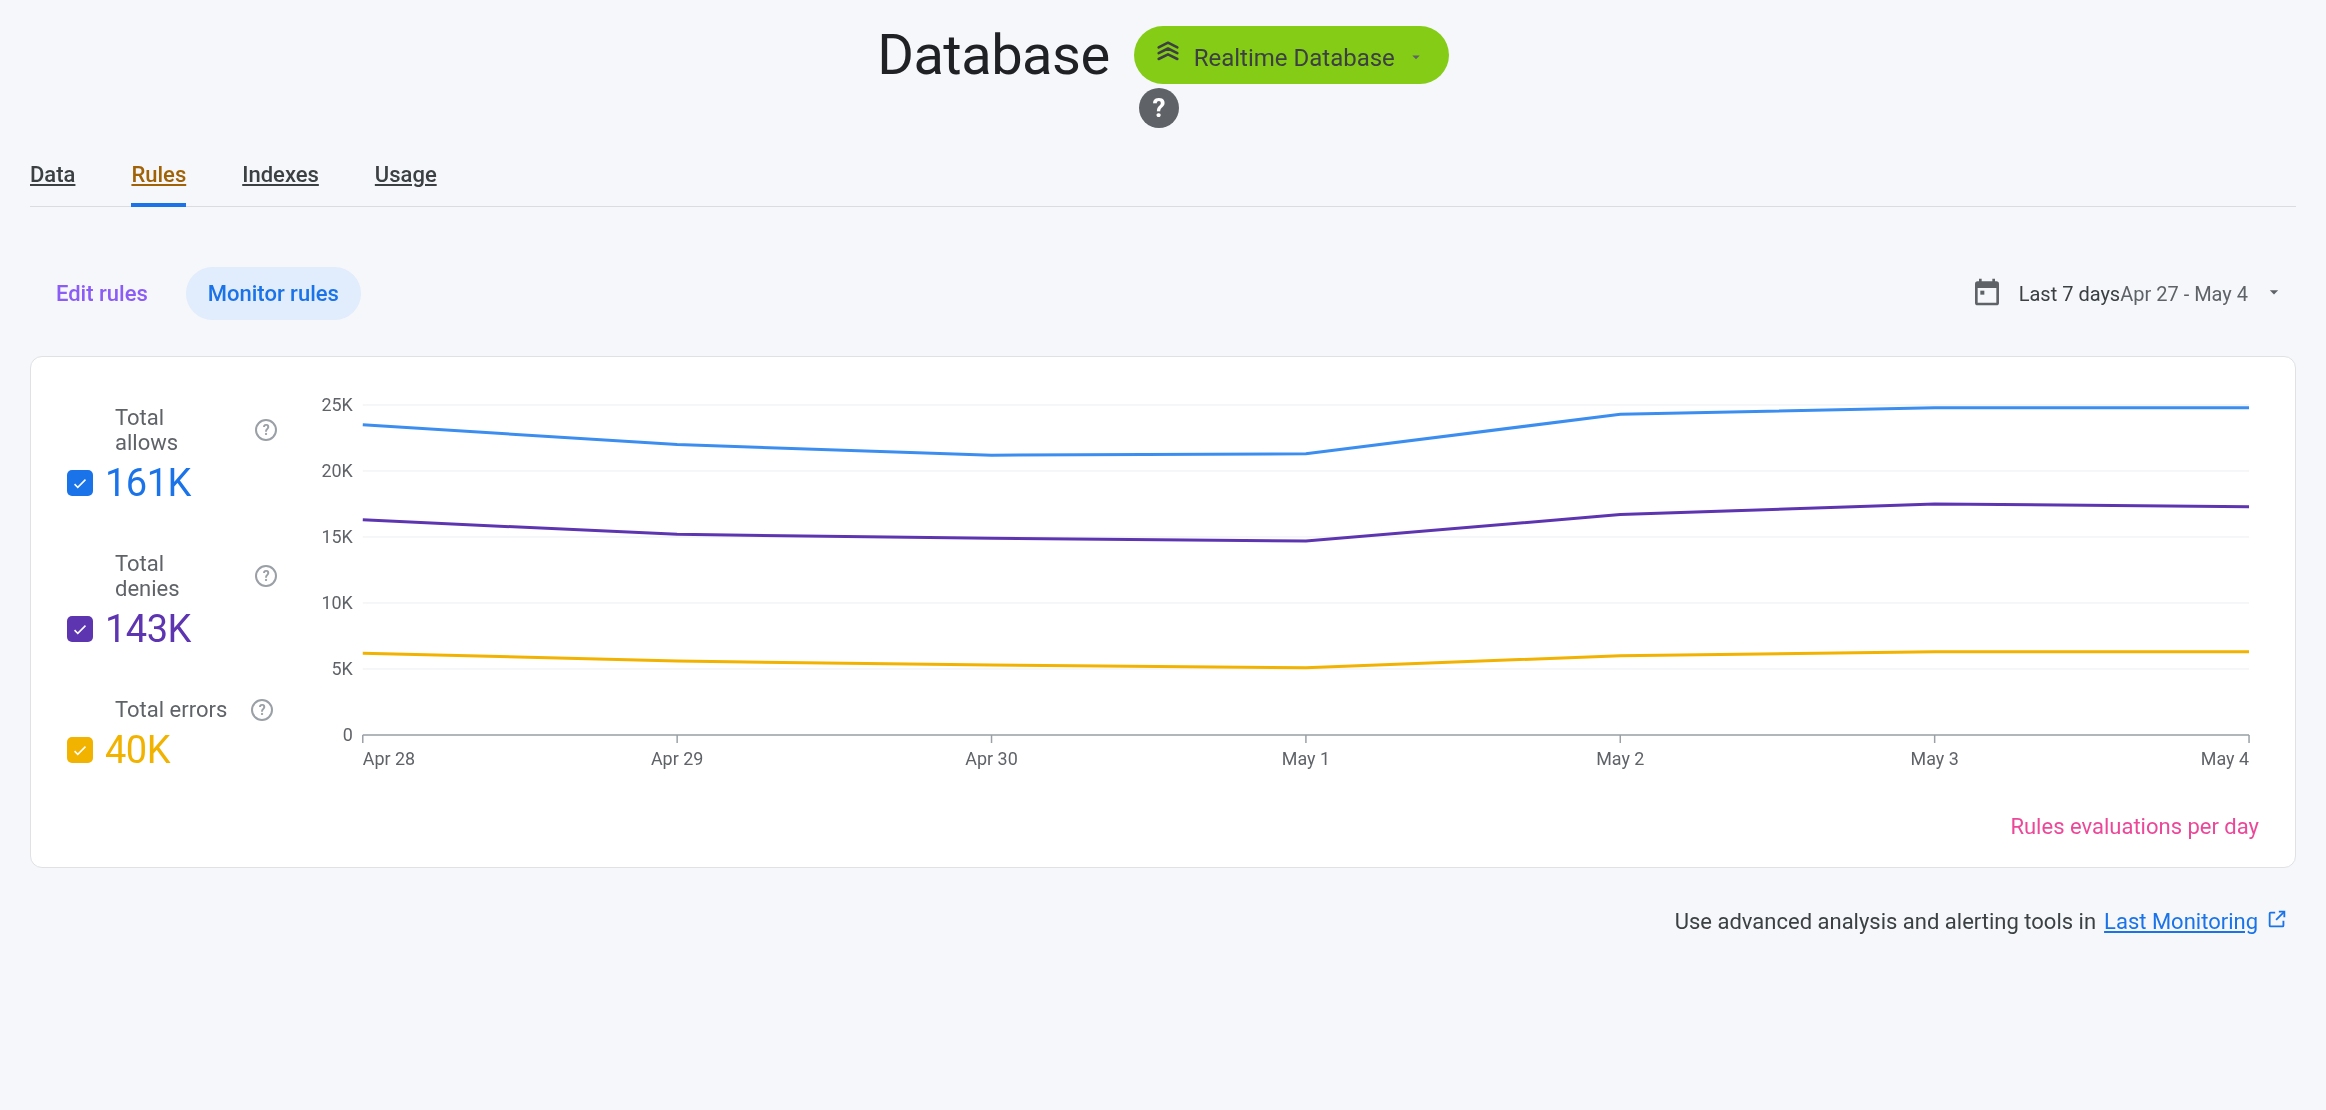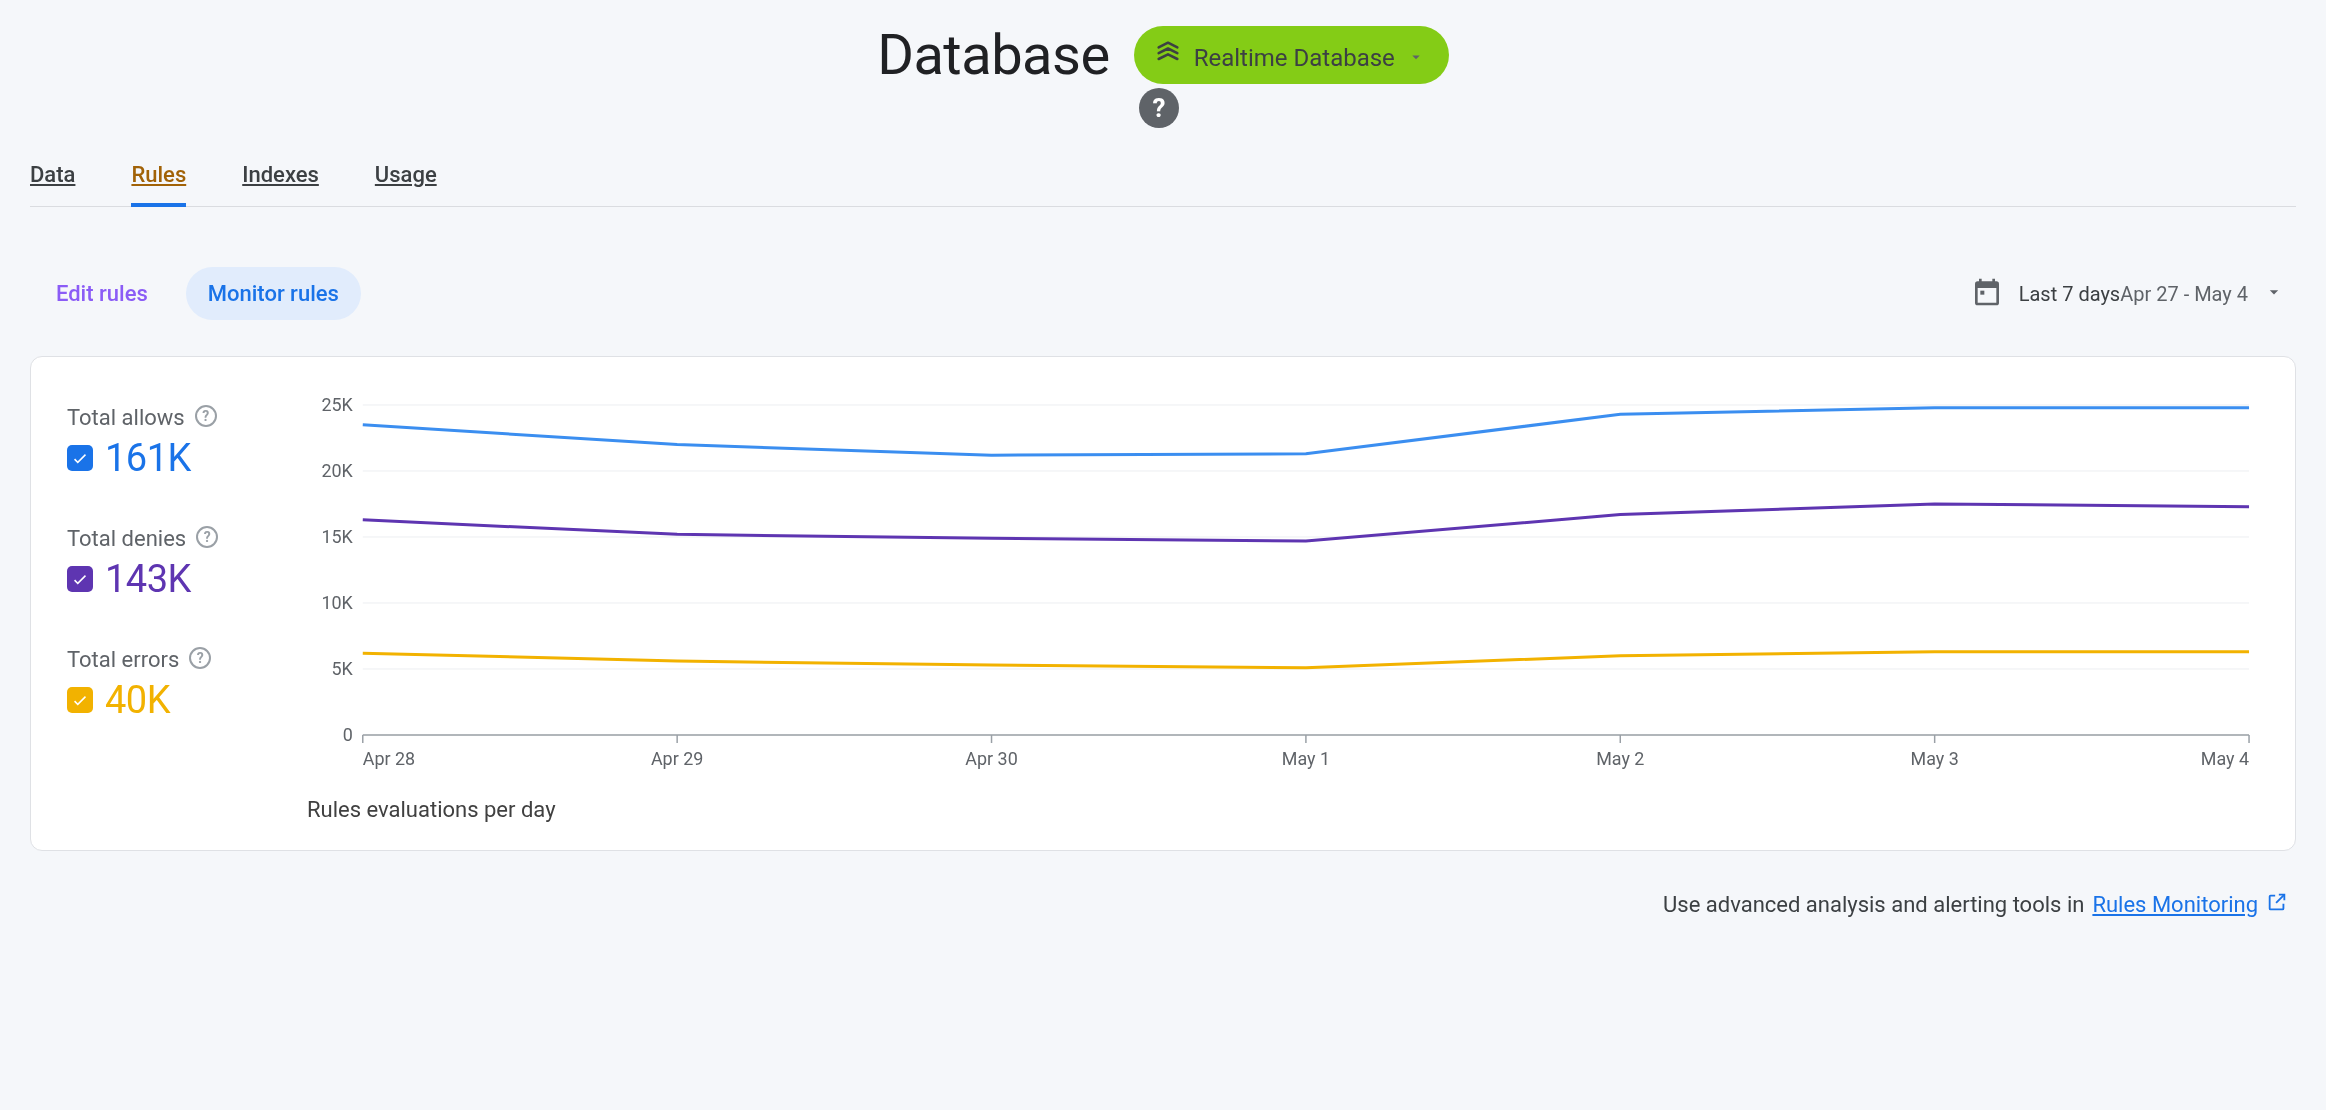--- a/index.html
+++ b/index.html
@@ -53,35 +53,35 @@
   .date-picker { display: flex; align-items: center; gap: 16px; cursor: pointer; padding-right: 8px; }
   .date-text { display: flex; font-size: 20px; color: #5f6368; line-height: 1.3; }
   .date-text .line1 { color: #3c4043; }
   .card {
     background: #fff; border: 1px solid #dfe1e5; border-radius: 12px;
     margin-top: 36px; padding: 40px 36px 28px 36px;
     display: flex; gap: 30px;
   }
   .metrics-col { width: 210px; display: flex; flex-direction: column; gap: 46px; margin-top: 8px; }
   .metric { display: flex; flex-direction: column; gap: 6px; }
-  .metric-label-row { display: flex; align-items: flex-start; gap: 10px; font-size: 22px; color: #5f6368; }
+  .metric-label-row { display: flex; align-items: center; gap: 24px; font-size: 22px; color: #5f6368; margin-left: 48px; }
   .metric-label-row .qmark {
     width: 22px; height: 22px; border: 2px solid #9aa0a6; border-radius: 50%;
     display: inline-flex; align-items: center; justify-content: center;
     font-size: 14px; color: #9aa0a6; font-weight: 700;
   }
   .metric-value-row { display: flex; align-items: center; gap: 12px; }
   .checkbox {
     width: 26px; height: 26px; border-radius: 5px; display: inline-flex;
     align-items: center; justify-content: center; color: #fff; flex-shrink: 0;
   }
   .metric-value { font-size: 38px; font-weight: 400; letter-spacing: -0.5px; }
   .chart-wrap { flex: 1; display: flex; flex-direction: column; }
   .chart-svg { width: 100%; height: 380px; display: block; }
-  .x-axis-label { text-align: left; font-size: 22px; color: #404040; margin-top: 20px; }
+  .x-axis-label { text-align: right; font-size: 22px; color: #ec4899; margin-top: 37px; }
   .footer-link-row {
     text-align: right; font-size: 22px; color: #3c4043;
     margin-top: 40px; padding-right: 8px;
     display: flex; justify-content: flex-end; align-items: center; gap: 8px;
   }
   .footer-link-row a { color: #1a73e8; text-decoration: underline; cursor: pointer; }
   .ext-icon { color: #1a73e8; }
   svg text.tick { font-size: 18px; fill: #5f6368; }
   svg .grid { stroke: #eceef1; stroke-width: 1; }
   svg .axis { stroke: #9aa0a6; stroke-width: 1.5; }
@@ -229,21 +229,21 @@
           <path class="series" d="M56 122.84 L371.66666666666663 137.36 L687.3333333333333 141.32000000000002 L1003 143.96 L1318.6666666666665 117.55999999999997 L1634.3333333333335 107.00000000000003 L1950 109.64000000000001" stroke="#5e35b1"></path>
           <path class="series" d="M56 256.15999999999997 L371.66666666666663 264.08 L687.3333333333333 268.04 L1003 270.68 L1318.6666666666665 258.8 L1634.3333333333335 254.84 L1950 254.84" stroke="#f2b200"></path>
         </svg>
       <div class="x-axis-label">Rules evaluations per day</div>
     </div>
 
   </div>
 
   <div class="footer-link-row">
     <span>Use advanced analysis and alerting tools in </span>
-    <a>Rules Monitoring</a>
+    <a>Last Monitoring</a>
     <span class="ext-icon">
       <svg width="22" height="22" viewBox="0 0 24 24" fill="none" stroke="#1a73e8" stroke-width="2">
         <path d="M14 4h6v6"></path>
           <path d="M20 4l-9 9"></path>
           <path d="M19 14v5a1 1 0 0 1-1 1H5a1 1 0 0 1-1-1V6a1 1 0 0 1 1-1h5"></path>
       </svg>
     </span>
   </div>
 
 </div>

